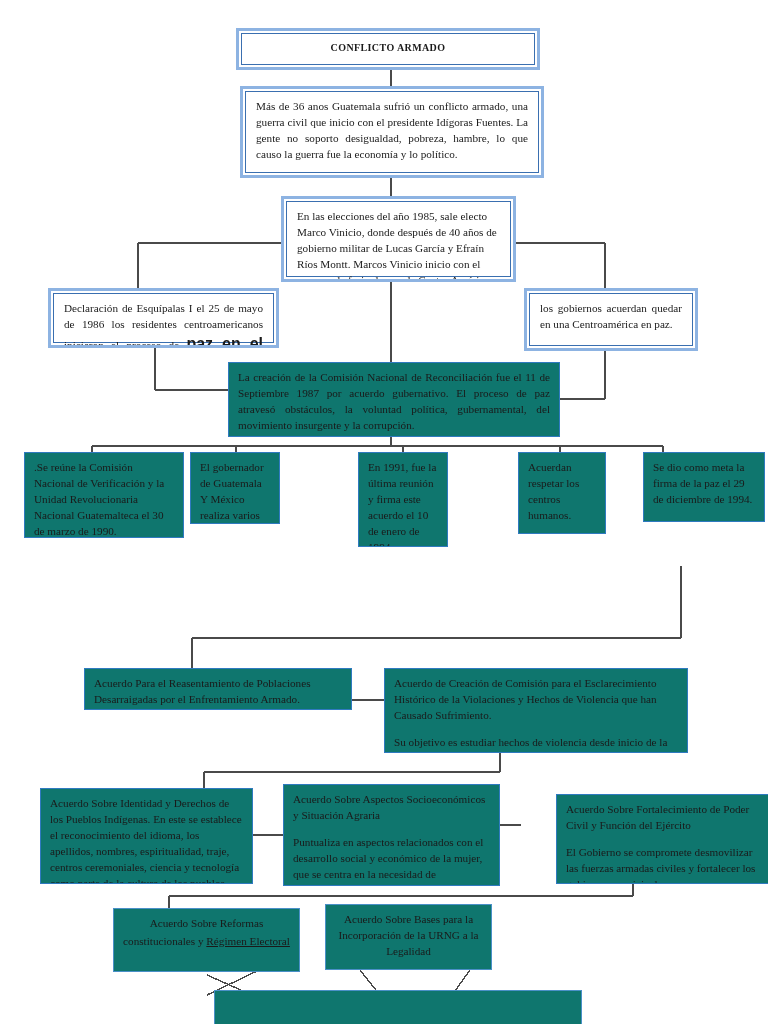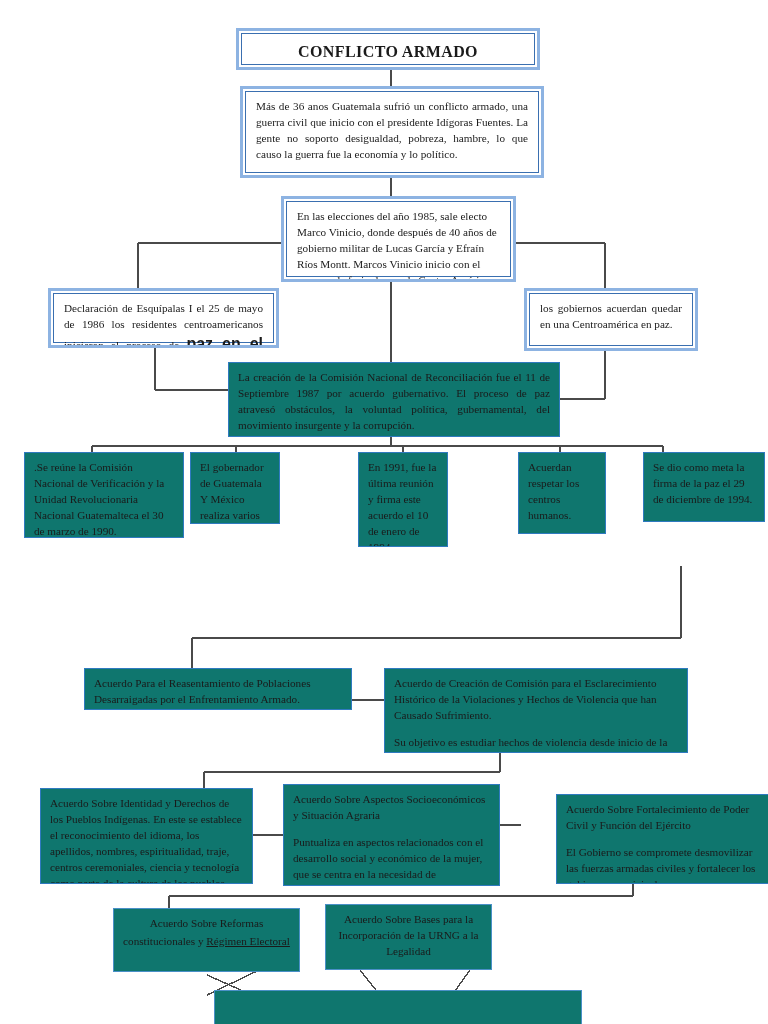--- a/index.html
+++ b/index.html
@@ -61,21 +61,21 @@
   .txt {
     font-size: 11.2px;
     line-height: 1.42;
     margin: 0;
   }
   .txt + .txt { margin-top: 11px; }
   .just { text-align: justify; text-align-last: left; }
   .center { text-align: center; }
   .title-txt {
     font-weight: bold;
-    font-size: 16px;
+    font-size: 10px;
     letter-spacing: 0.4px;
     text-align: center;
   }
   .u { text-decoration: underline; }
   .bold-sans {
     font-family: "Liberation Sans", sans-serif;
     font-weight: bold;
     font-size: 16px;
   }
 </style>

